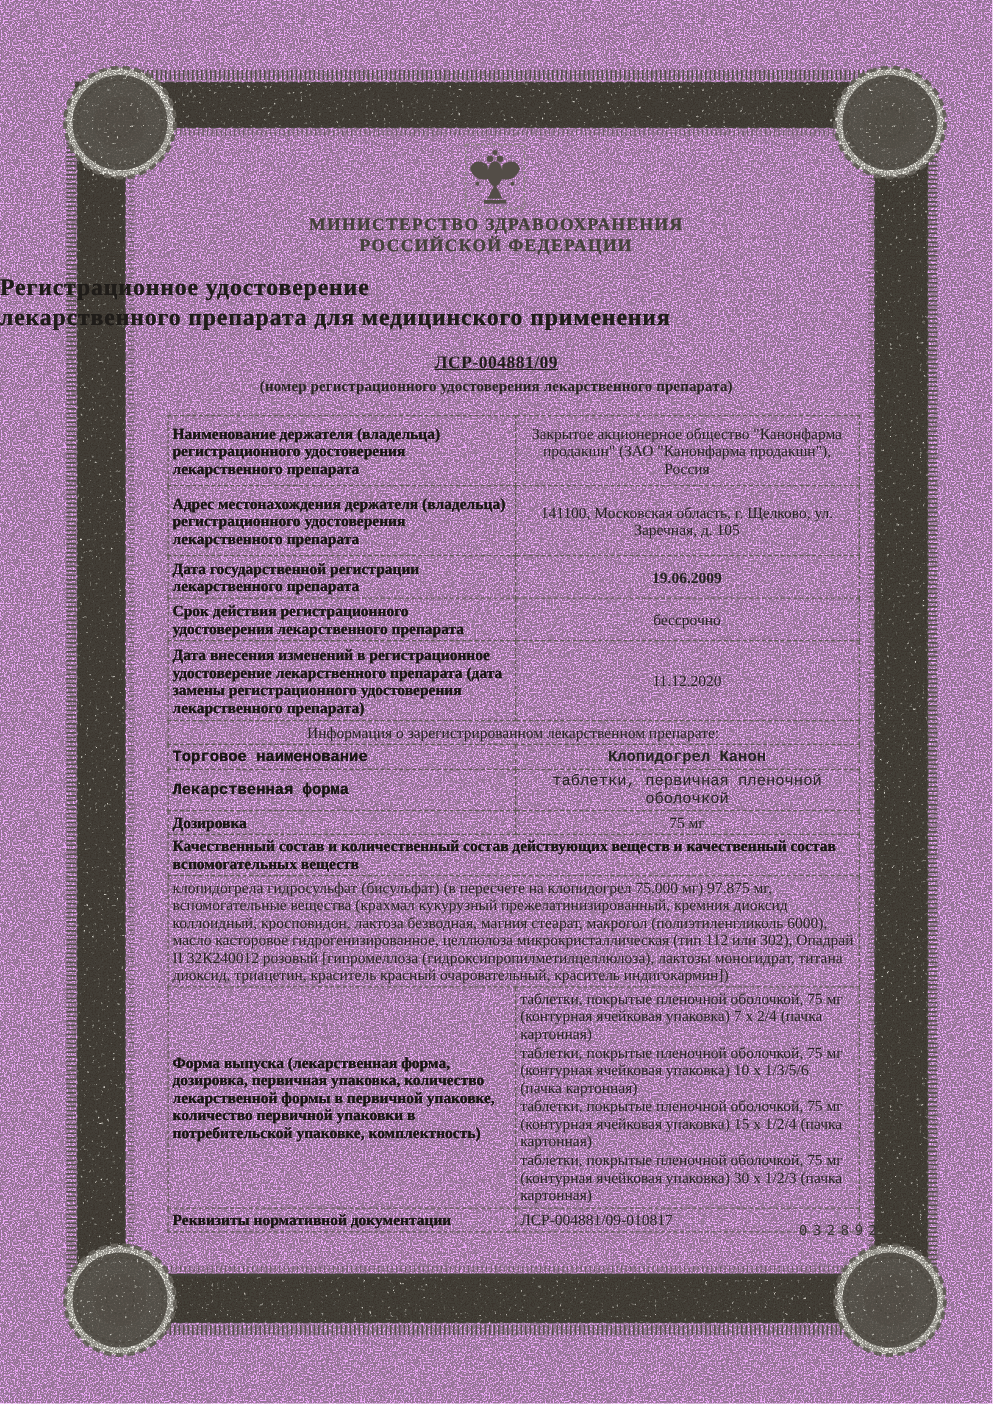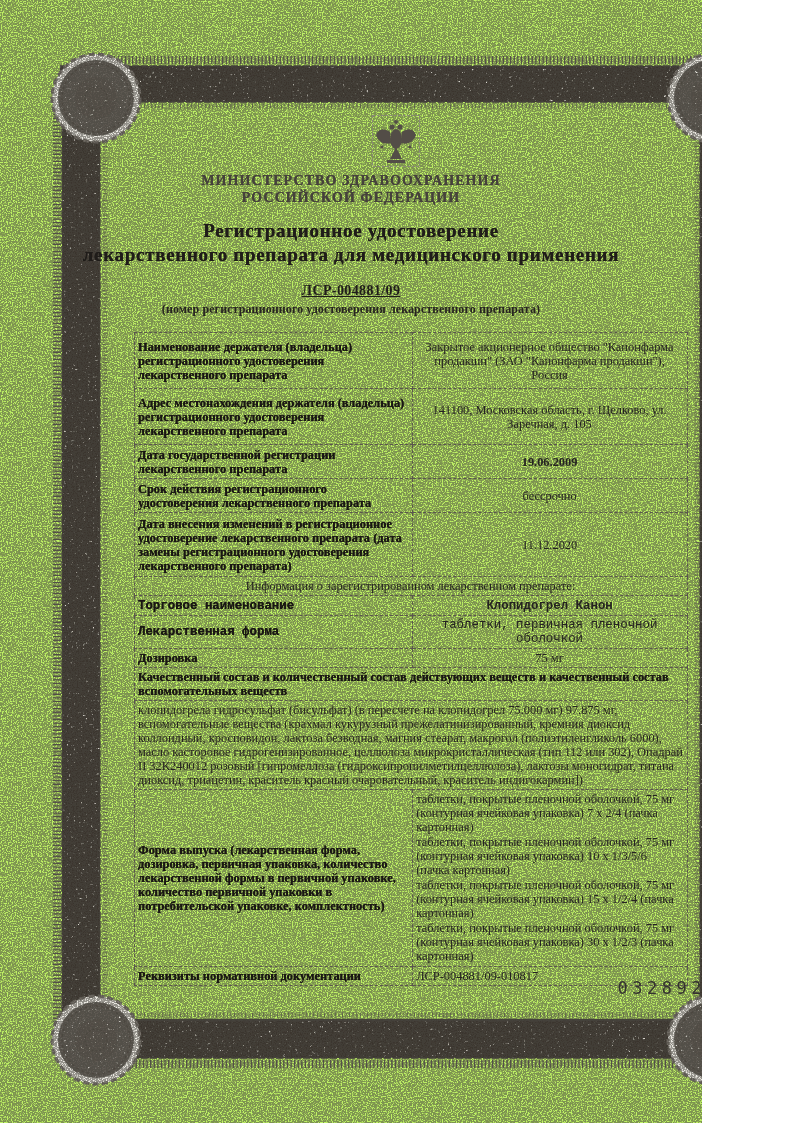--- a/index.html
+++ b/index.html
@@ -1,26 +1,26 @@
 <!DOCTYPE html>
 <html><head>
 <meta charset="utf-8">
 <style>
   html,body{margin:0;padding:0;background:#ffffff;}
   .page{
-    position:relative;width:702px;height:1123px;background:#bef264;overflow:hidden;
+    position:relative;width:794px;height:1123px;background:#f0abfc;overflow:hidden;
     font-family:"Liberation Serif","DejaVu Serif",serif;color:#242220;
   }
   .layer{position:absolute;left:0;top:0;pointer-events:none;}
   
   .emblem{position:absolute;left:371px;top:114px;width:50px;height:54px;}
   .ministry{position:absolute;top:172px;left:0;width:100%;text-align:center;
     font-weight:bold;font-size:14px;letter-spacing:1.1px;line-height:17px;color:#45413b;
     text-shadow:0 0 0.4px #45413b;}
-  .doc-title{position:absolute;top:219px;left:0;width:100%;text-align:center;
+  .doc-title{position:absolute;top:219px;left:0;width:100%;text-align:left;
     font-weight:bold;font-size:19px;letter-spacing:0.7px;line-height:24px;color:#1f1c19;
     text-shadow:0 0 0.4px #1f1c19;}
   .reg-number{position:absolute;top:283px;left:0;width:100%;text-align:center;
     font-weight:bold;font-size:14px;text-decoration:underline;letter-spacing:0.4px;color:#1f1c19;}
   .reg-caption{position:absolute;top:302px;left:0;width:100%;text-align:center;
     font-weight:bold;font-size:12px;letter-spacing:0.1px;color:#26231f;}
   
   table.cert{position:absolute;left:134px;top:332px;width:554px;border-collapse:collapse;
     font-size:12.4px;line-height:14px;table-layout:fixed;}
   table.cert col.c1{width:50.3%;}
@@ -31,21 +31,21 @@
   td.val.b{font-weight:bold;}
   td.val.left{text-align:left;vertical-align:top;}
   td.section{text-align:center;font-weight:normal;}
   td.comp-t{font-weight:normal;text-align:left;vertical-align:top;color:#26231f;}
   .pack-line{margin:0 0 1px 0;}
   tr.h56{height:56px;} tr.h34{height:34px;} tr.h64{height:64px;} tr.h16{height:16px;}
   tr.h20{height:20px;font-family:Liberation Mono, monospace;} tr.h30{height:30px;} tr.h18{height:18px;} tr.h74{height:74px;}
   tr.h150{height:150px;} tr.h19{height:19px;}
   
   .serial{position:absolute;left:540px;top:978px;width:120px;text-align:right;
-    font-family:"DejaVu Sans Mono",monospace;font-size:17px;letter-spacing:4.5px;color:#34322f;padding-left:46px;}
+    font-family:"DejaVu Sans Mono",monospace;font-size:11px;letter-spacing:4.5px;color:#34322f;padding-left:46px;}
 </style>
 </head>
 <body>
 
 <div class="page">
 
   <svg class="layer" width="794" height="1123" viewBox="0 0 794 1123" aria-hidden="true">
     <defs>
       <filter id="mottle" x="-3%" y="-3%" width="106%" height="106%">
         <feTurbulence type="fractalNoise" baseFrequency="0.42" numOctaves="3" seed="11" result="n"></feTurbulence>

